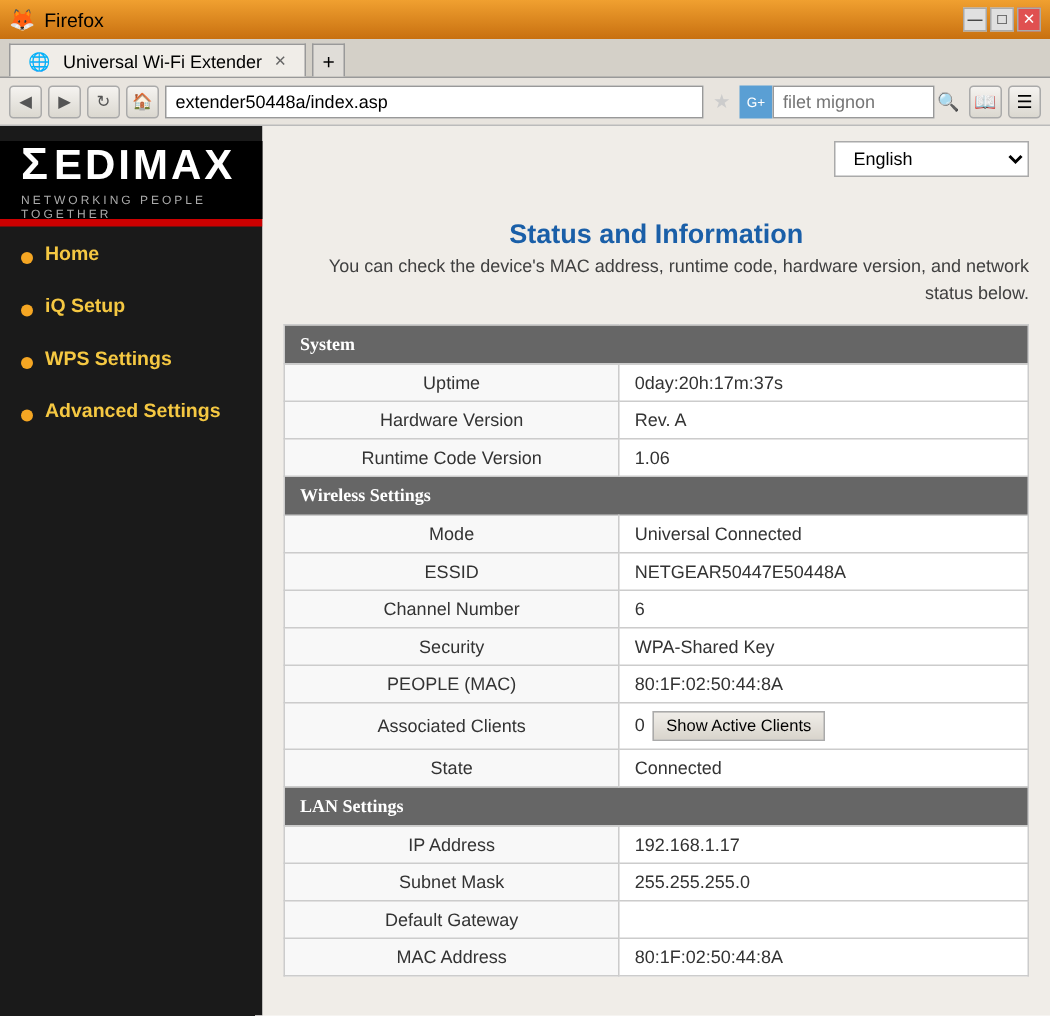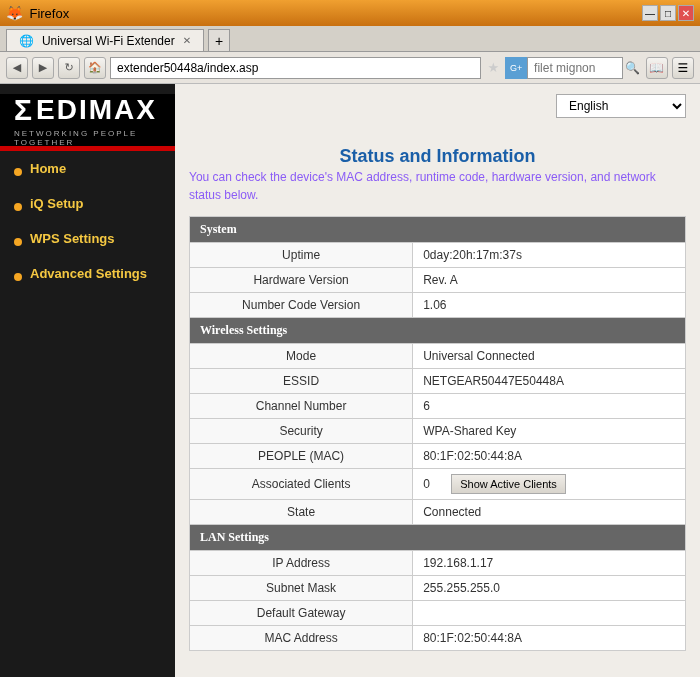--- a/index.html
+++ b/index.html
@@ -198,23 +198,24 @@
     
     .page-title {
       text-align: center;
       color: #1a5fa8;
       font-size: 18px;
       font-weight: bold;
       margin-bottom: 1px;
     }
     .page-desc {
       font-size: 12px;
-      color: #8b5cf6;
+      color: #404040;
       margin-bottom: 12px;
       line-height: 1.5;
+      text-align: right;
     }
 
     
     .info-table {
       width: 100%;
       border-collapse: collapse;
       font-size: 12px;
     }
     .info-table .section-header {
       background: #666;
@@ -236,21 +237,21 @@
     }
     .info-table .value-cell {
       color: #333;
     }
     .show-clients-btn {
       background: linear-gradient(to bottom, #f0ede8, #d8d4cc);
       border: 1px solid #aaa;
       padding: 3px 8px;
       font-size: 11px;
       cursor: pointer;
-      margin-left: 18px;
+      margin-left: 2px;
     }
     .clients-count {
       display: inline;
     }
   </style>
 </head>
 <body>
 
 <div class="title-bar">
   <span style="font-size:14px;">🦊</span>
@@ -273,21 +274,21 @@
 
 <div class="nav-bar">
   <div class="nav-btn">◀</div>
   <div class="nav-btn">▶</div>
   <div class="nav-btn">↻</div>
   <div class="nav-btn">🏠</div>
   <input class="address-bar" type="text" value="extender50448a/index.asp" style="">
   <span style="margin:0 2px; color:#ccc;">★</span>
   <div class="search-group">
     <div class="search-icon-wrap" style="font-size:9px;">G+</div>
-    <input class="search-box" type="text" placeholder="filet mignon" style="width: 96px;">
+    <input class="search-box" type="text" placeholder="filet mignon" style="width: 108px;">
     <span style="font-size:12px;margin-left:2px;">🔍</span>
   </div>
   <div class="nav-icon" style="margin-left:2px;">📖</div>
   <div class="nav-icon">☰</div>
 </div>
 
 <div class="main-container">
 
   <div class="sidebar">
 
@@ -337,21 +338,21 @@
       </tr>
       <tr>
         <td class="label-cell">Uptime</td>
         <td class="value-cell">0day:20h:17m:37s</td>
       </tr>
       <tr>
         <td class="label-cell">Hardware Version</td>
         <td class="value-cell">Rev. A</td>
       </tr>
       <tr>
-        <td class="label-cell">Number Code Version</td>
+        <td class="label-cell">Runtime Code Version</td>
         <td class="value-cell">1.06</td>
       </tr>
 
       <tr>
         <td class="section-header" colspan="2">Wireless Settings</td>
       </tr>
       <tr>
         <td class="label-cell">Mode</td>
         <td class="value-cell">Universal Connected</td>
       </tr>

